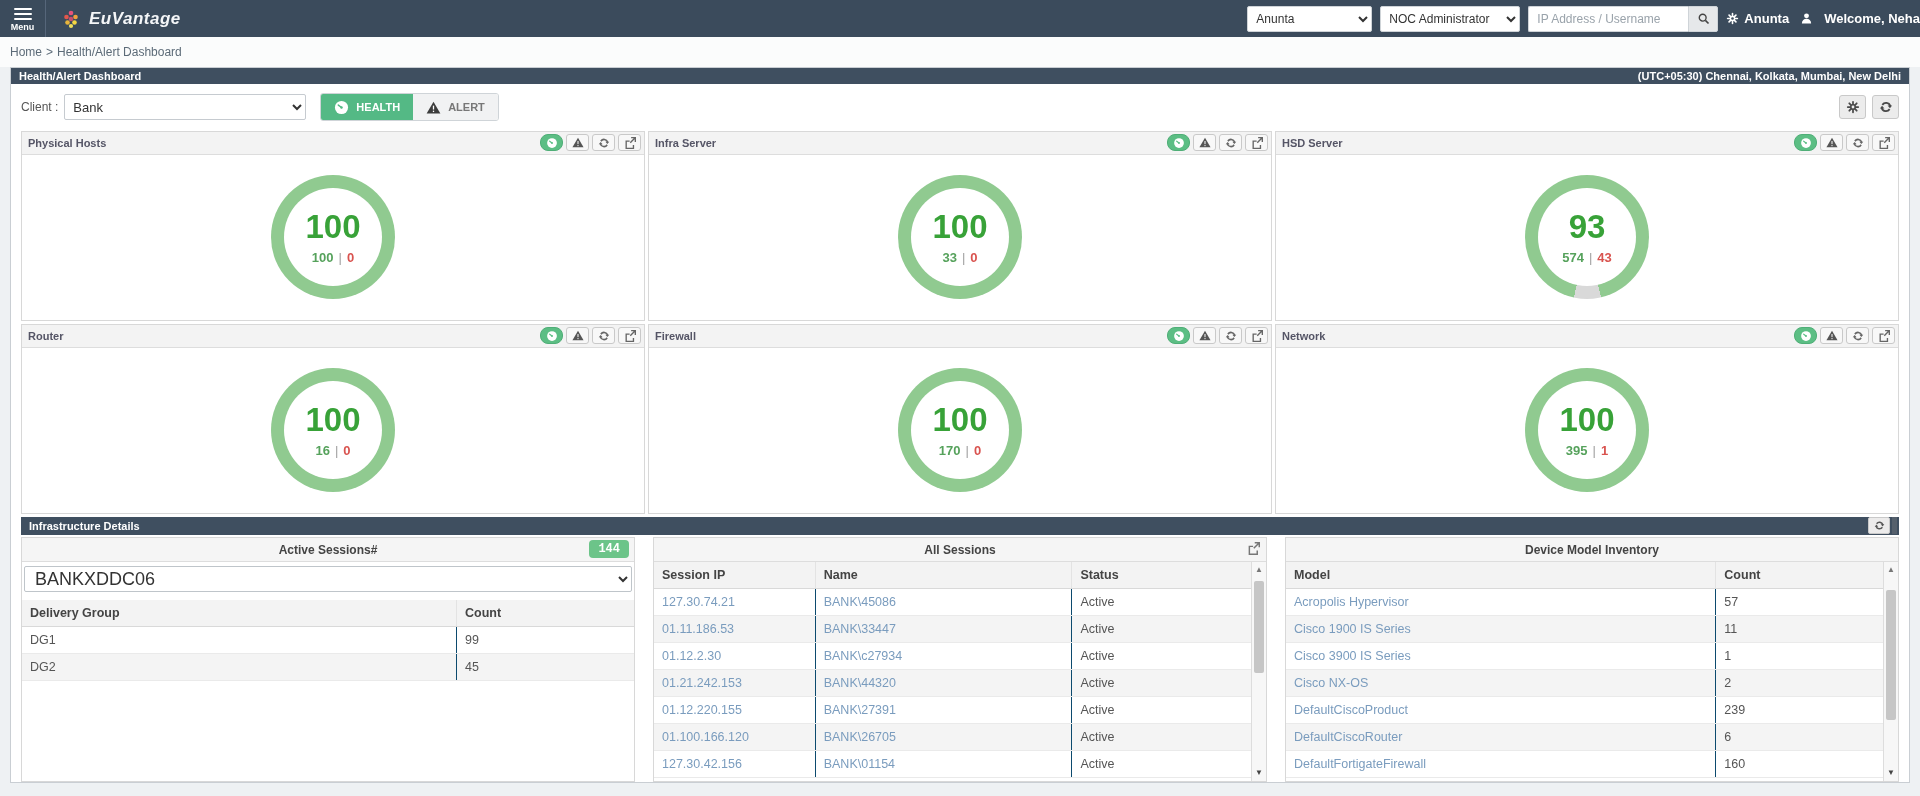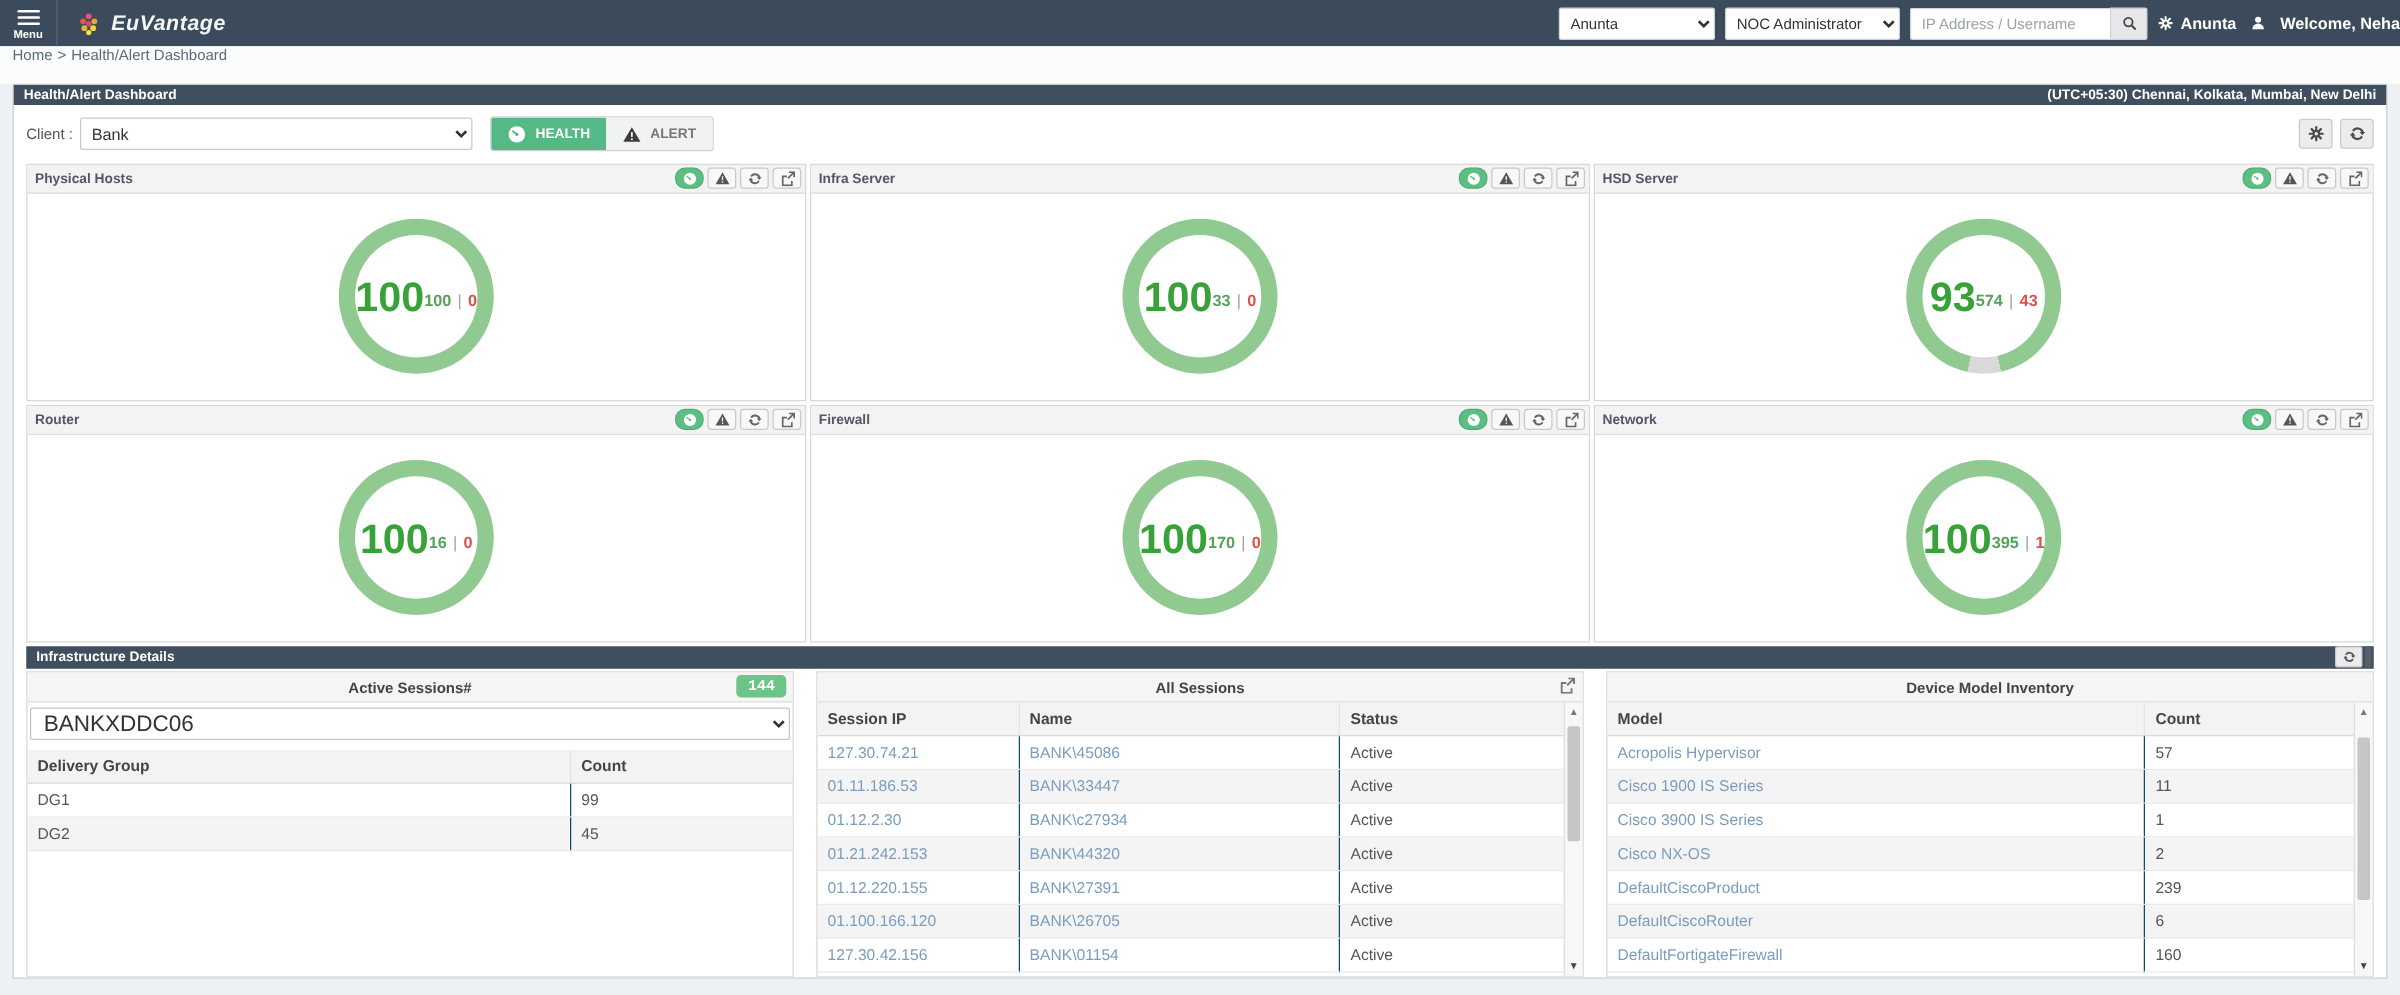--- a/index.html
+++ b/index.html
@@ -37,38 +37,38 @@
   }
   .search-input::placeholder { color:#9aa3ab; }
   .search-btn {
     width:30px; background:#e6e8ea; border:1px solid #cfd4d8; border-radius:0 2px 2px 0;
     display:flex; align-items:center; justify-content:center; cursor:pointer;
   }
   .user-area { display:flex; align-items:center; gap:5px; font-size:13px; font-weight:bold; color:#fff; }
   .user-area .icon { display:flex; align-items:center; }
   
   .breadcrumb-bar {
-    height:30px; background:#fbfcfc; display:flex; padding:0 10px;
+    height:30px; background:#fbfcfc; display:flex; align-items:center; padding:0 10px;
     font-size:12px; color:#5c6b78;
   }
   .breadcrumb-bar span { margin-right:4px; }
   
   .container {
     margin:0 10px; background:#fff; border:1px solid #c9ced3; height:716px;
     display:flex; flex-direction:column;
   }
   .titlebar {
     height:18px; background:#3f4f60; color:#fff; display:flex; align-items:center;
     justify-content:space-between; padding:0 8px; font-size:11px; font-weight:bold;
   }
   
   .toolbar { height:52px; display:flex; align-items:center; padding:0 10px; }
   .client-label { font-size:12px; color:#555; margin-right:6px; }
   .client-select {
-    width:314px; height:26px; font-size:13px; border:1px solid #c6cbd0; border-radius:2px;
+    width:242px; height:26px; font-size:13px; border:1px solid #c6cbd0; border-radius:2px;
     background:#fff; color:#333; padding:0 4px; font-family:"Liberation Sans",sans-serif;
   }
   .toggle-group { display:flex; margin-left:14px; border:1px solid #cfd4d8; border-radius:3px; overflow:hidden; }
   .toggle-btn {
     display:flex; align-items:center; gap:7px; padding:0 13px; height:26px;
     font-size:11px; font-weight:bold; cursor:pointer; border:none; background:#f1f2f3; color:#777;
     font-family:"Liberation Sans",sans-serif;
   }
   .toggle-btn.active { background:#54b985; color:#fff; }
   .toolbar-right { margin-left:auto; display:flex; gap:6px; }
@@ -92,21 +92,21 @@
     display:flex; align-items:center; justify-content:center; cursor:pointer;
   }
   .ph-btn.green { background:#5cbe84; border-color:#4fae77; border-radius:8px; }
   .panel-body { flex:1; display:flex; align-items:center; justify-content:center; }
   .ring {
     width:124px; height:124px; border-radius:50%;
     display:flex; align-items:center; justify-content:center;
   }
   .ring-inner {
     width:98px; height:98px; border-radius:50%; background:#fff;
-    display:flex; flex-direction:row; align-items:center; justify-content:center;text-align:center;
+    display:flex; flex-direction:column; align-items:center; justify-content:center;text-align:center;
   }
   .gauge-value { font-size:33px; font-weight:bold; color:#38a238; line-height:1; }
   .gauge-sub { margin-top:7px; font-size:13px; font-weight:bold; }
   .g-good { color:#56a25c; }
   .g-sep { color:#a0a0a0; margin:0 5px; font-weight:normal; }
   .g-bad { color:#d9534f; }
   
   .infra-bar {
     margin:3px 10px 0 10px; height:21px; background:#3f4f60; color:#fff;
     display:flex; align-items:center; padding:0 2px 0 8px; font-size:11px; font-weight:bold;

